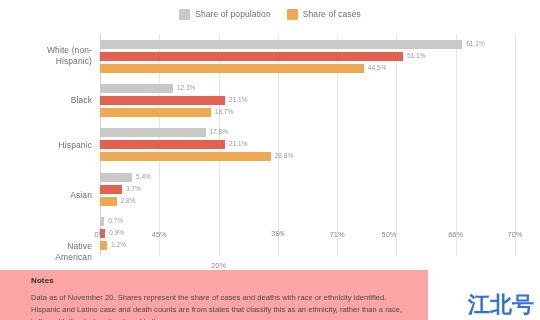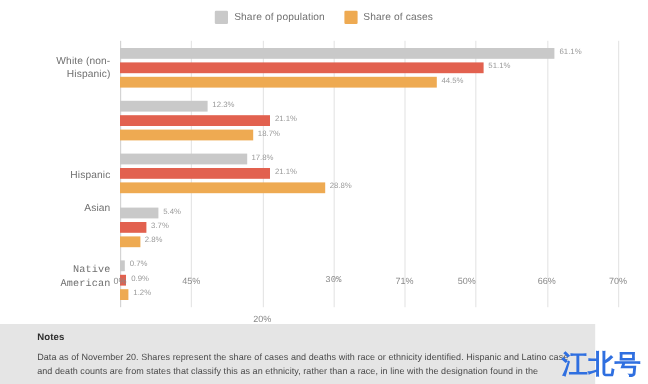--- a/index.html
+++ b/index.html
@@ -152,23 +152,23 @@
     color: #8a8a8a;
     transform: translateX(-50%);
     white-space: nowrap;
   }
 
   
   .notes {
     position: absolute;
     left: 0;
     top: 270px;
-    width: 496px;
+    width: 428px;
     height: 50px;
-    background: #e5e5e5;
+    background: #fca5a5;
     box-sizing: border-box;
     padding: 6px 22px 0 31px;
   }
   .notes-title {
     font-size: 8px;
     font-weight: bold;
     color: #2e2e2e;
     margin: 0 0 7px 0;
     letter-spacing: 0.1px;
   }
@@ -209,27 +209,30 @@
       </div>
     </div>
 
   <div class="plot-wrap">
 
     <div class="cat-labels" id="cat-labels">
         <div class="cat-label" style="top: 11.2px;">
           <div>White (non-</div>
           <div>Hispanic)</div>
         </div>
+        <div class="cat-label" style="top: 61.1px;">
+          <div>Black</div>
+        </div>
         <div class="cat-label" style="top: 105.5px; margin-left: 24px;">
           <div>Hispanic</div>
         </div>
-        <div class="cat-label" style="top: 134px;">
+        <div class="cat-label" style="top: 156px;">
           <div>Asian</div>
         </div>
-        <div class="cat-label" style="top: 186px; font-family: Liberation Mono, monospace;">
+        <div class="cat-label" style="top: 207px;">
           <div>Native</div>
           <div>American</div>
         </div>
       </div>
 
     <div class="plot-area">
       <div class="gridlines" id="gridlines">
           <div class="gridline axis-zero" style="left: 0px;"></div>
           <div class="gridline" style="left: 59.2857px;"></div>
           <div class="gridline" style="left: 118.571px;"></div>

